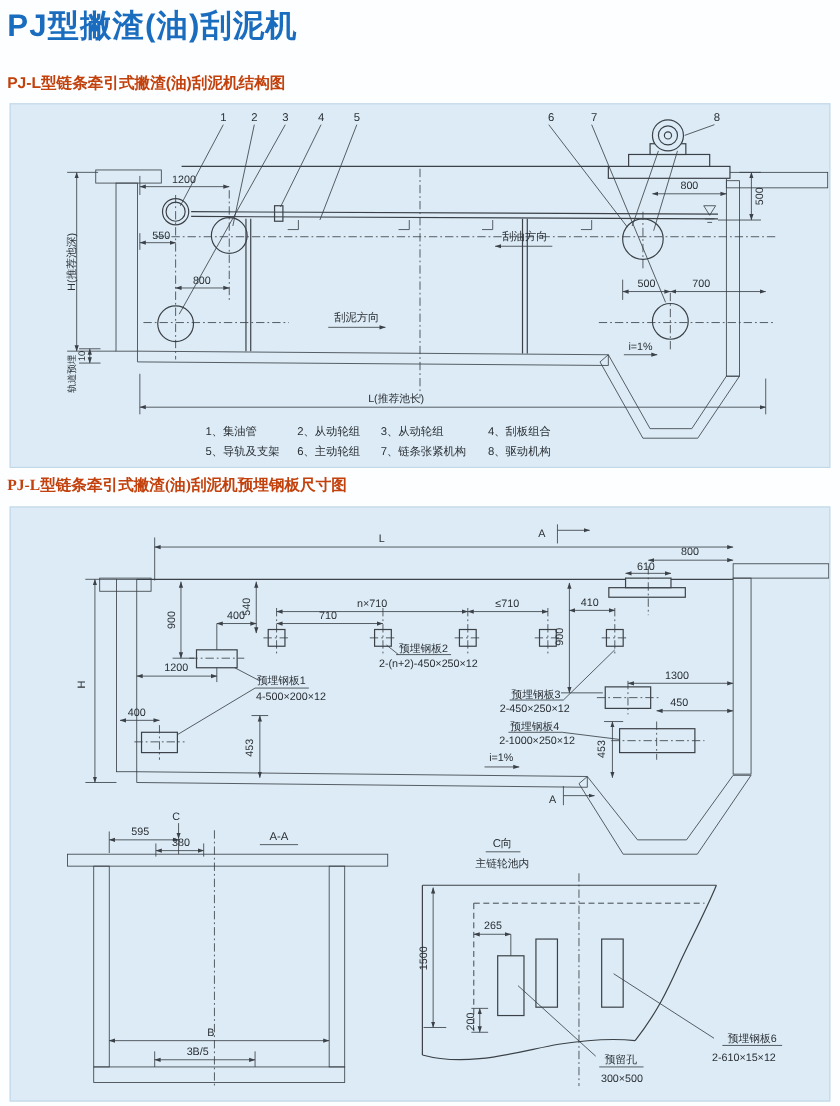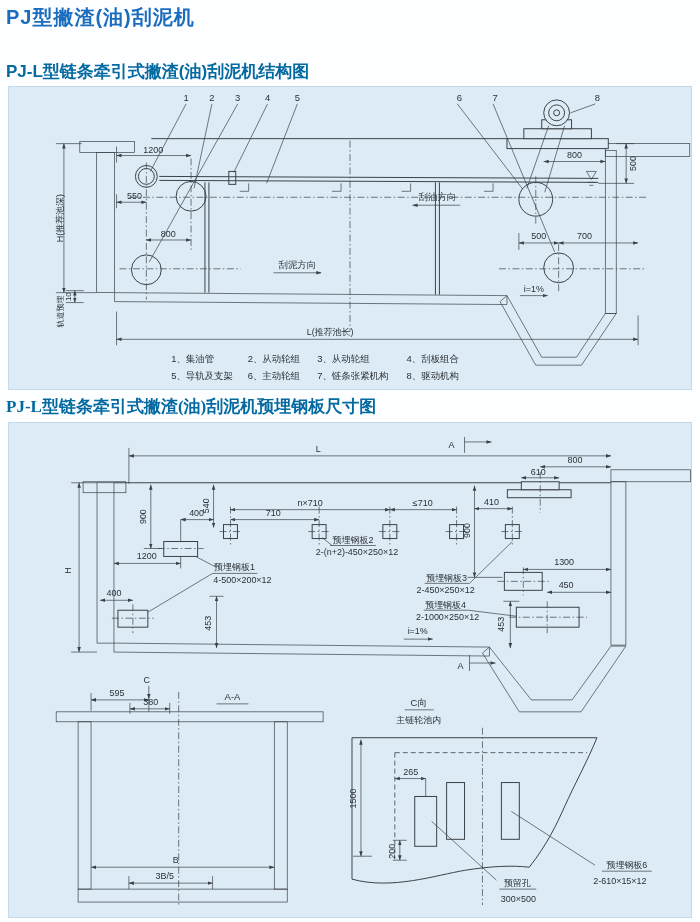--- a/index.html
+++ b/index.html
@@ -1,20 +1,20 @@
 <!DOCTYPE html>
 <html><head>
 <meta charset="utf-8">
 <style>
   html,body{margin:0;padding:0;}
   body{width:700px;height:922px;position:relative;background:#fdfeff;
        font-family:"Liberation Sans",sans-serif;}
-  .page-title{position:absolute;left:6px;top:4px;font-size:20px;font-weight:700;
+  .page-title{position:absolute;left:6px;top:4px;font-size:26px;font-weight:700;
        color:#1a6dbe;letter-spacing:1px;text-align:right;}
-  .sec-title{position:absolute;left:6px;font-size:17px;font-weight:700;color:#0369a1;}
+  .sec-title{position:absolute;left:6px;font-size:13px;font-weight:700;color:#c2410c;}
   #sec1{top:60px;} #sec2{top:395px;font-family:Liberation Serif, serif;}
   .panel{position:absolute;left:8px;width:684px;background:#dcebf6;
        border:1px solid #c3d9ea;box-sizing:border-box;}
   #panel1{top:86px;height:304px;} #panel2{top:422px;height:496px;}
   svg{display:block;}
   svg text{fill:#2b3035;font-family:"Liberation Sans",sans-serif;}
   .t9{font-size:9px;} .t10{font-size:9.5px;} .t8{font-size:8px;}
   .ln{stroke:#3b4147;stroke-width:1;fill:none;}
   .thin{stroke:#3b4147;stroke-width:.7;fill:none;}
   .dim{stroke:#3b4147;stroke-width:.7;fill:none;}

